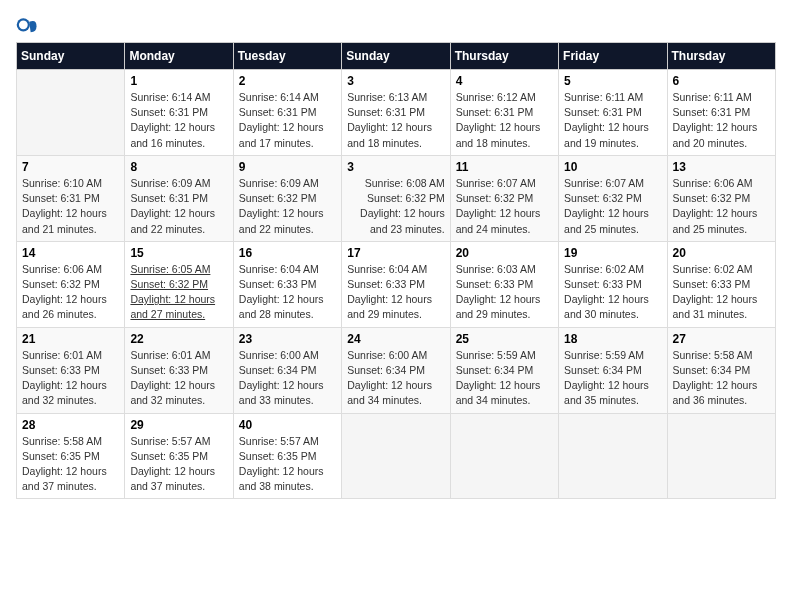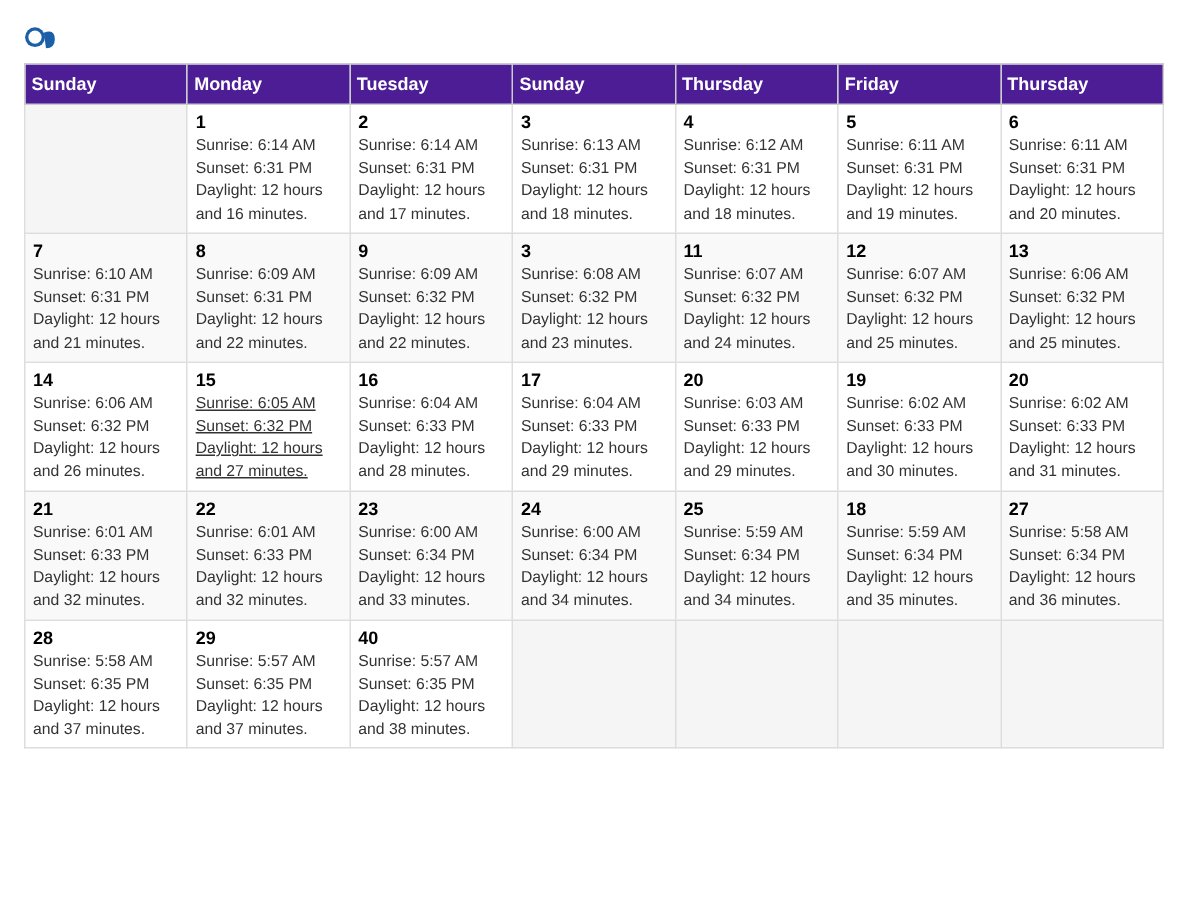--- a/index.html
+++ b/index.html
@@ -37,21 +37,21 @@
       font-size: 16px;
       color: #333;
       font-weight: bold;
     }
     table {
       width: 100%;
       border-collapse: collapse;
       font-size: 11px;
     }
     thead tr th {
-      background-color: #4c1d95;
+      background-color: #0f172a;
       color: #fff;
       padding: 6px 4px;
       text-align: left;
       font-size: 12px;
       font-weight: bold;
       border: 1px solid #ccc;
     }
     tbody tr td {
       border: 1px solid #ddd;
       padding: 4px 5px;
@@ -179,34 +179,34 @@
           </td>
           <td>
             <span class="day-num">9</span>
             <div class="day-info" style="white-space: pre-line;">Sunrise: 6:09 AM
 Sunset: 6:32 PM
 Daylight: 12 hours
 and 22 minutes.</div>
           </td>
           <td>
             <span class="day-num">3</span>
-            <div class="day-info" style="white-space: pre-line;">Sunrise: 6:08 AM
+            <div class="day-info" style="white-space: pre-line; text-align: right;">Sunrise: 6:08 AM
 Sunset: 6:32 PM
 Daylight: 12 hours
 and 23 minutes.</div>
           </td>
           <td>
             <span class="day-num">11</span>
             <div class="day-info" style="white-space: pre-line;">Sunrise: 6:07 AM
 Sunset: 6:32 PM
 Daylight: 12 hours
 and 24 minutes.</div>
           </td>
           <td>
-            <span class="day-num">12</span>
+            <span class="day-num">10</span>
             <div class="day-info" style="white-space: pre-line;">Sunrise: 6:07 AM
 Sunset: 6:32 PM
 Daylight: 12 hours
 and 25 minutes.</div>
           </td>
           <td>
             <span class="day-num">13</span>
             <div class="day-info" style="white-space: pre-line;">Sunrise: 6:06 AM
 Sunset: 6:32 PM
 Daylight: 12 hours

